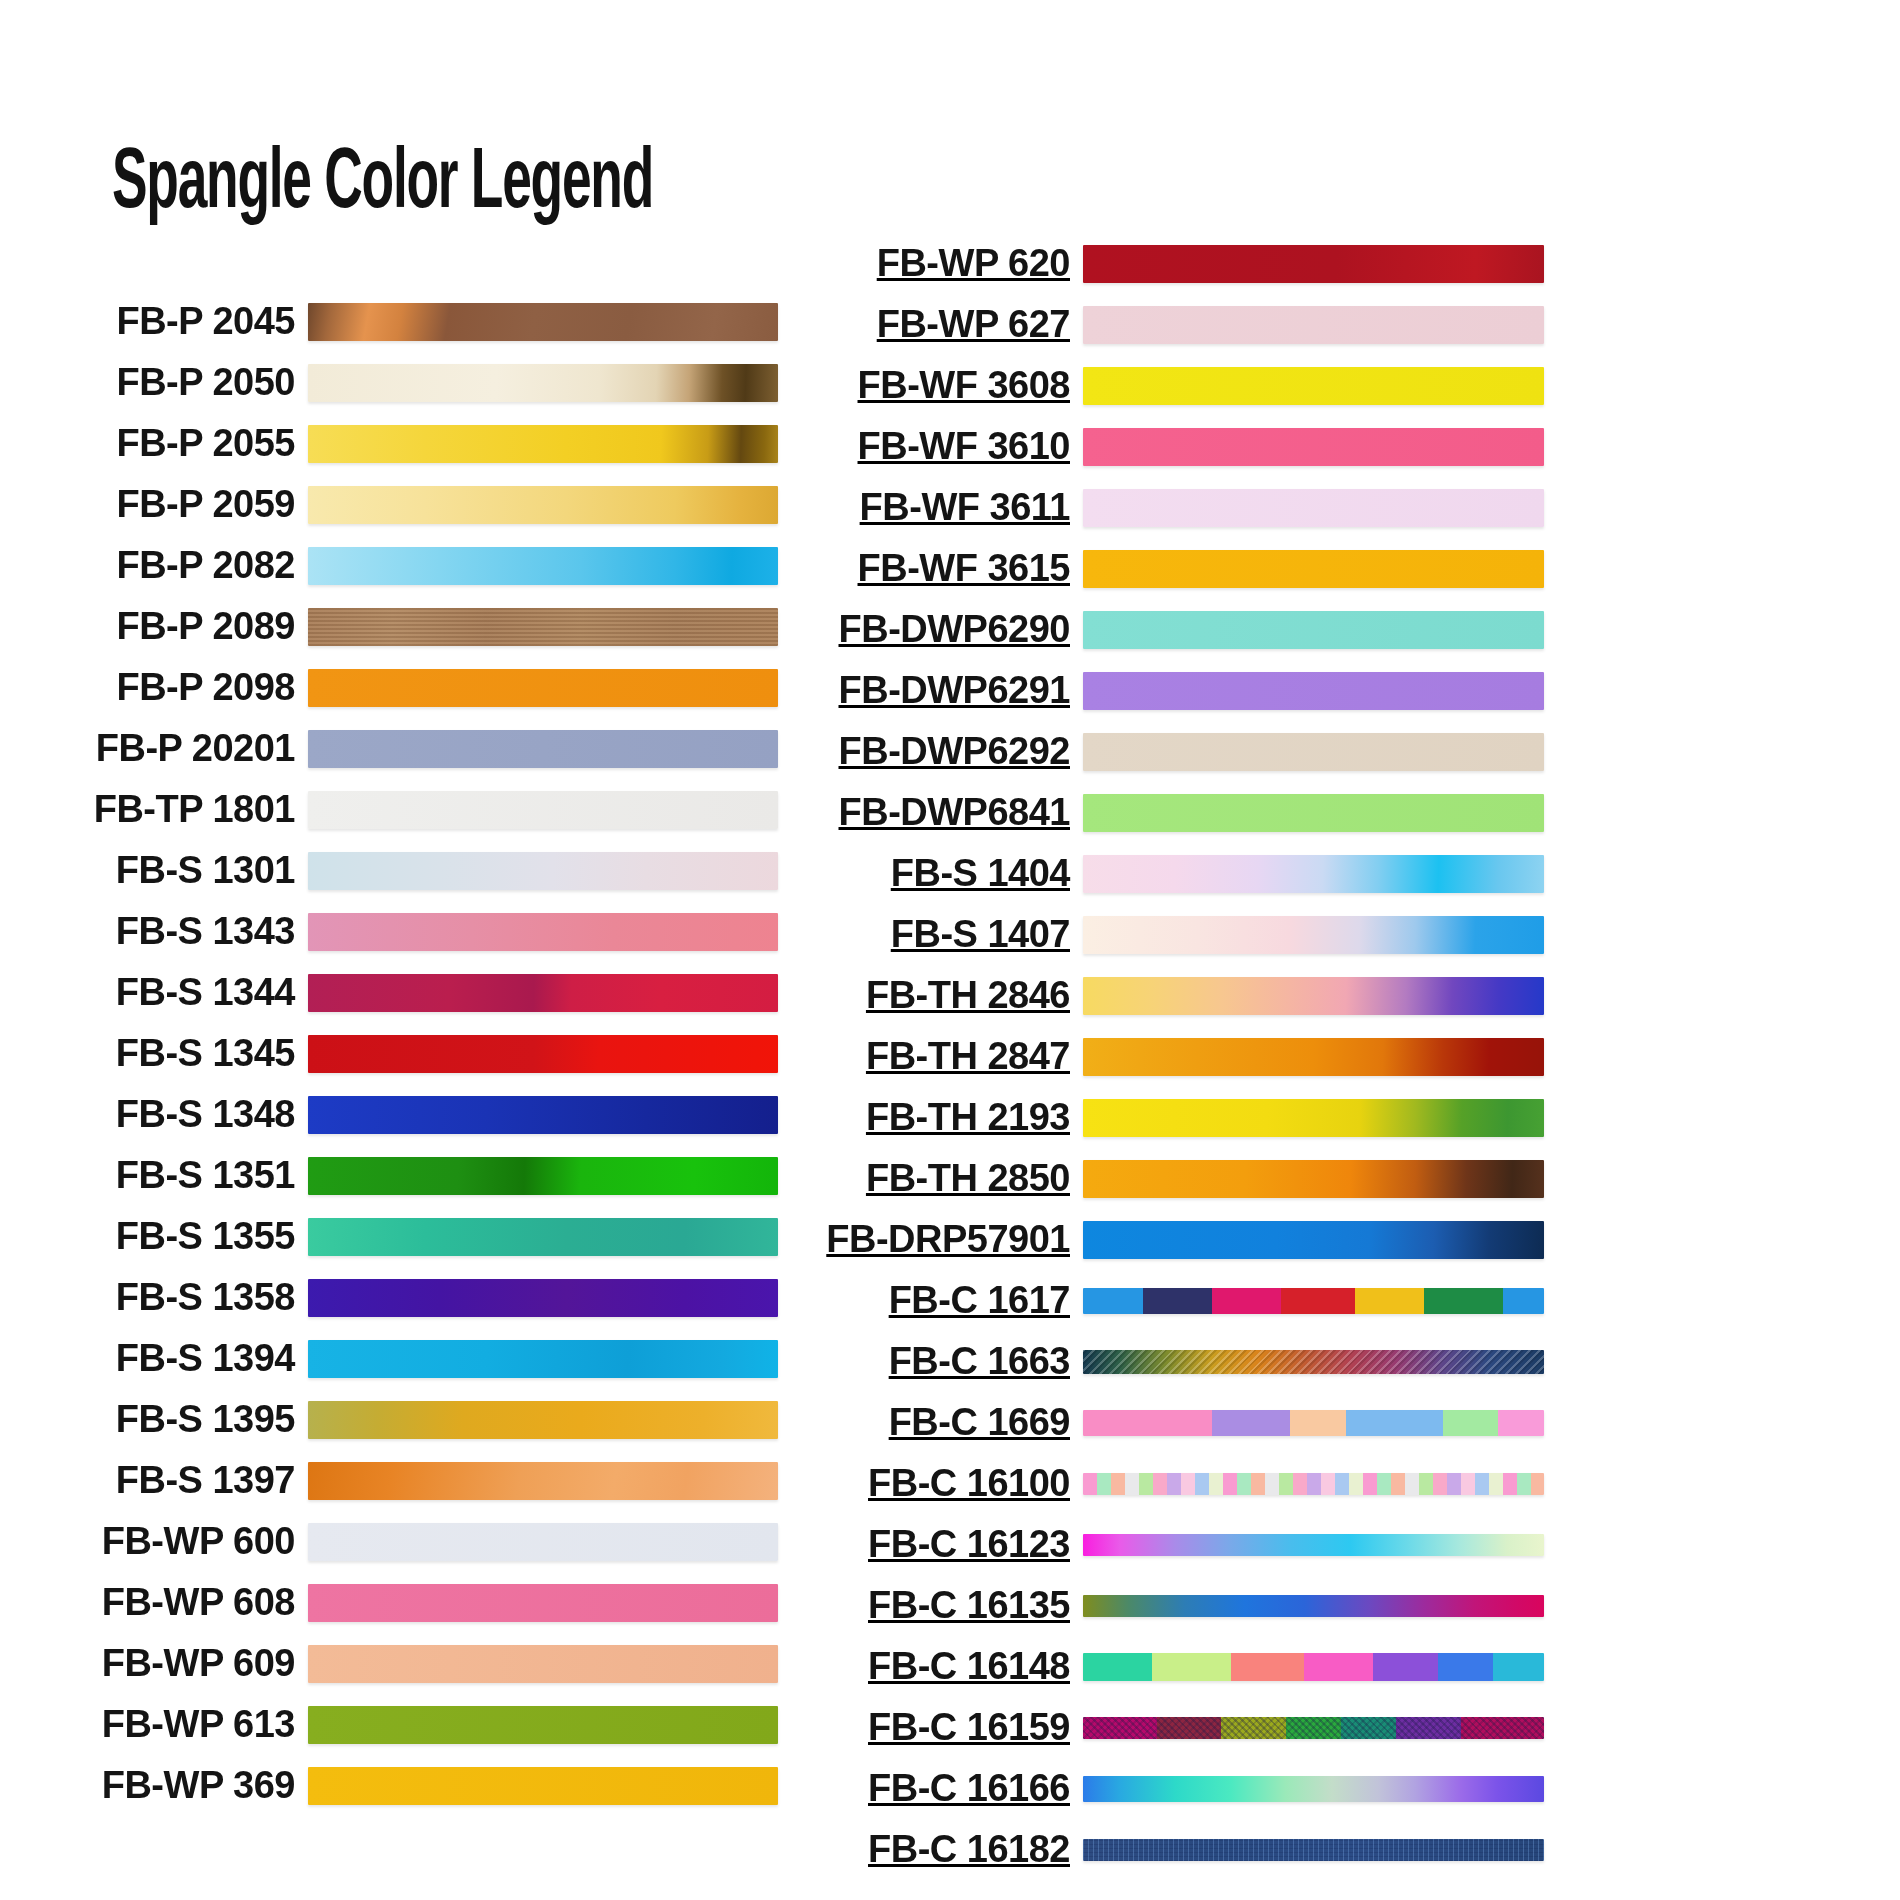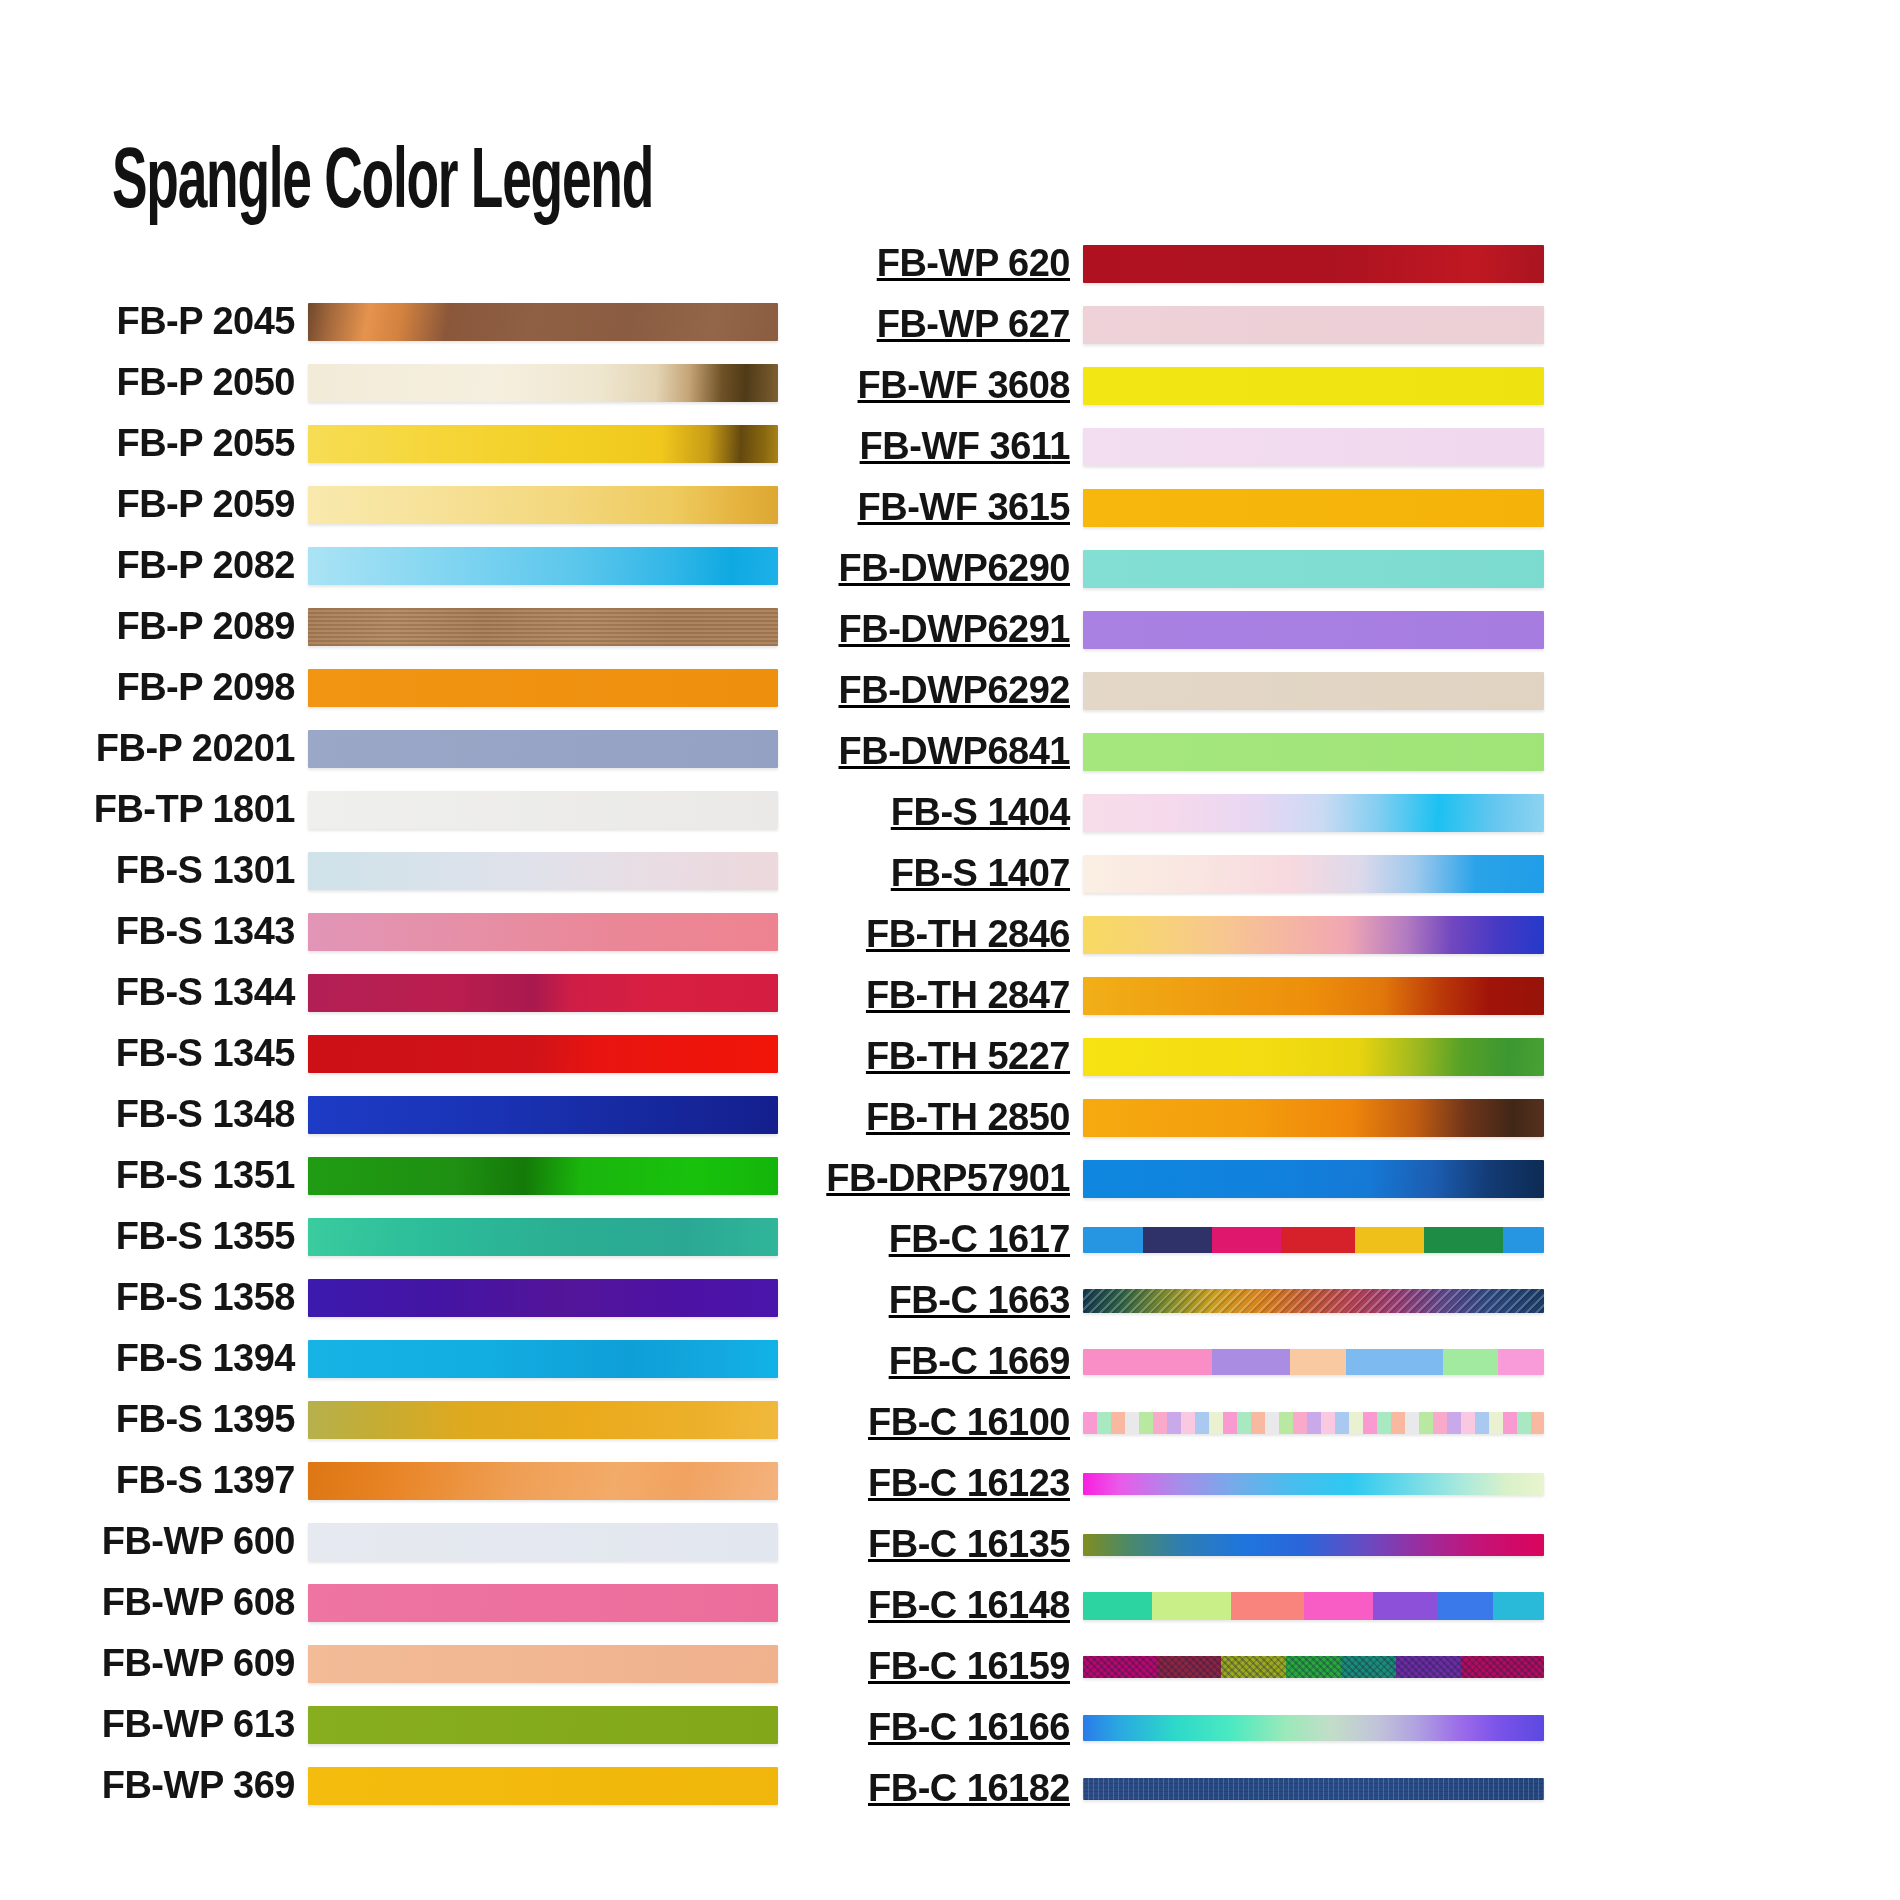--- a/index.html
+++ b/index.html
@@ -170,20 +170,24 @@
       </div>
       <div class="row">
         <div class="lbl">FB-WP 627</div>
         <div class="sw" style="background: linear-gradient(92deg, rgb(238, 210, 216) 0%, rgb(236, 206, 213) 100%); height: 38px;"></div>
       </div>
       <div class="row">
         <div class="lbl">FB-WF 3608</div>
         <div class="sw" style="background: linear-gradient(92deg, rgb(242, 230, 20) 0%, rgb(239, 226, 17) 100%); height: 38px;"></div>
       </div>
       <div class="row">
+        <div class="lbl">FB-WF 3610</div>
+        <div class="sw" style="background: linear-gradient(92deg, rgb(245, 98, 143) 0%, rgb(243, 92, 138) 100%); height: 38px;"></div>
+      </div>
+      <div class="row">
         <div class="lbl">FB-WF 3611</div>
         <div class="sw" style="background: linear-gradient(92deg, rgb(243, 221, 240) 0%, rgb(240, 216, 238) 100%); height: 38px;"></div>
       </div>
       <div class="row">
         <div class="lbl">FB-WF 3615</div>
         <div class="sw" style="background: linear-gradient(92deg, rgb(247, 183, 12) 0%, rgb(245, 179, 9) 100%); height: 38px;"></div>
       </div>
       <div class="row">
         <div class="lbl">FB-DWP6290</div>
         <div class="sw" style="background: linear-gradient(92deg, rgb(131, 223, 211) 0%, rgb(124, 219, 207) 100%); height: 38px;"></div>
@@ -210,21 +214,21 @@
       </div>
       <div class="row">
         <div class="lbl">FB-TH 2846</div>
         <div class="sw" style="background: linear-gradient(92deg, rgb(247, 218, 97) 0%, rgb(247, 211, 119) 15%, rgb(247, 199, 143) 30%, rgb(245, 181, 163) 45%, rgb(241, 167, 179) 57%, rgb(179, 123, 193) 70%, rgb(113, 71, 191) 80%, rgb(69, 57, 197) 90%, rgb(37, 57, 201) 100%); height: 38px;"></div>
       </div>
       <div class="row">
         <div class="lbl">FB-TH 2847</div>
         <div class="sw" style="background: linear-gradient(92deg, rgb(241, 175, 23) 0%, rgb(239, 158, 17) 25%, rgb(237, 142, 11) 50%, rgb(225, 119, 11) 65%, rgb(185, 55, 9) 78%, rgb(161, 19, 9) 88%, rgb(151, 19, 9) 100%); height: 38px;"></div>
       </div>
       <div class="row">
-        <div class="lbl">FB-TH 5227</div>
+        <div class="lbl">FB-TH 2193</div>
         <div class="sw" style="background: linear-gradient(92deg, rgb(247, 226, 19) 0%, rgb(243, 220, 17) 40%, rgb(231, 211, 15) 60%, rgb(161, 185, 31) 72%, rgb(86, 161, 39) 82%, rgb(61, 151, 49) 92%, rgb(71, 161, 51) 100%); height: 38px;"></div>
       </div>
       <div class="row">
         <div class="lbl">FB-TH 2850</div>
         <div class="sw" style="background: linear-gradient(92deg, rgb(245, 170, 15) 0%, rgb(243, 158, 13) 35%, rgb(239, 134, 11) 58%, rgb(193, 93, 17) 72%, rgb(111, 53, 25) 83%, rgb(65, 39, 23) 93%, rgb(86, 49, 29) 100%); height: 38px;"></div>
       </div>
       <div class="row">
         <div class="lbl">FB-DRP57901</div>
         <div class="sw" style="background: linear-gradient(92deg, rgb(14, 135, 223) 0%, rgb(17, 129, 221) 42%, rgb(21, 121, 213) 62%, rgb(28, 93, 177) 76%, rgb(19, 59, 117) 88%, rgb(13, 43, 83) 100%); height: 38px;"></div>
       </div>

